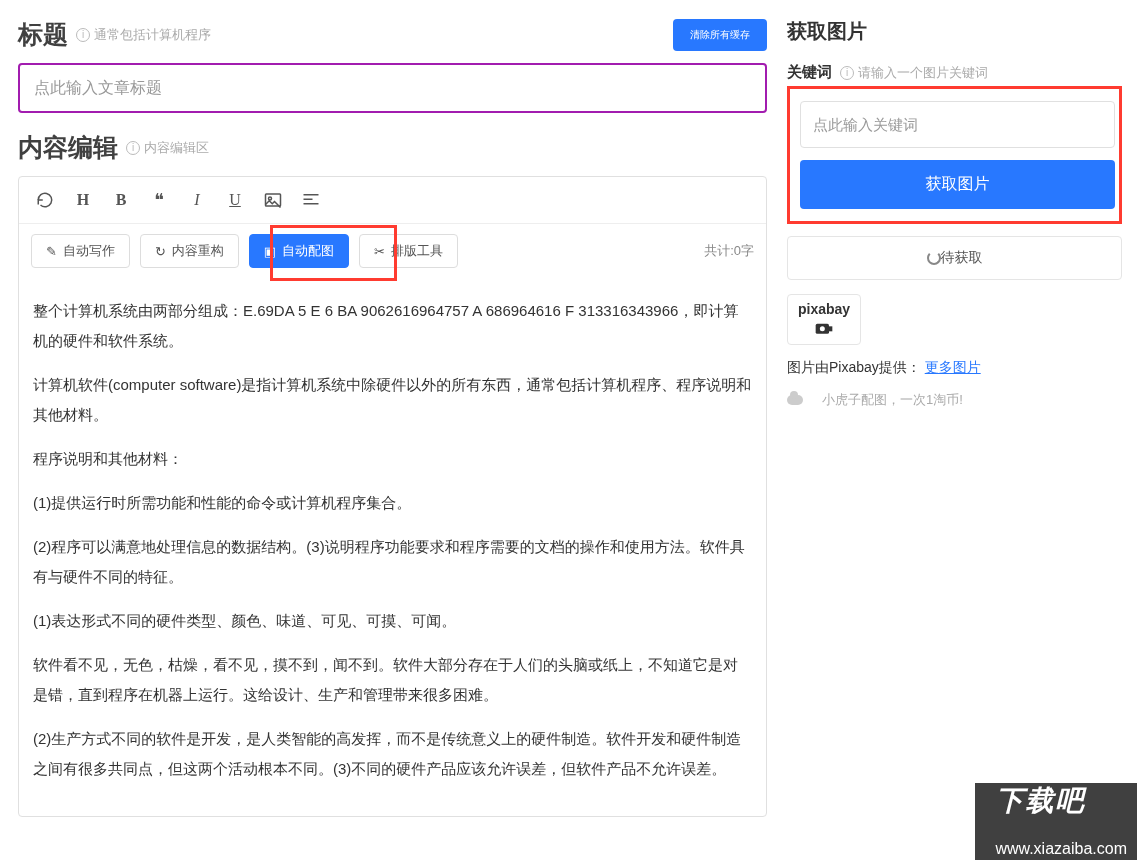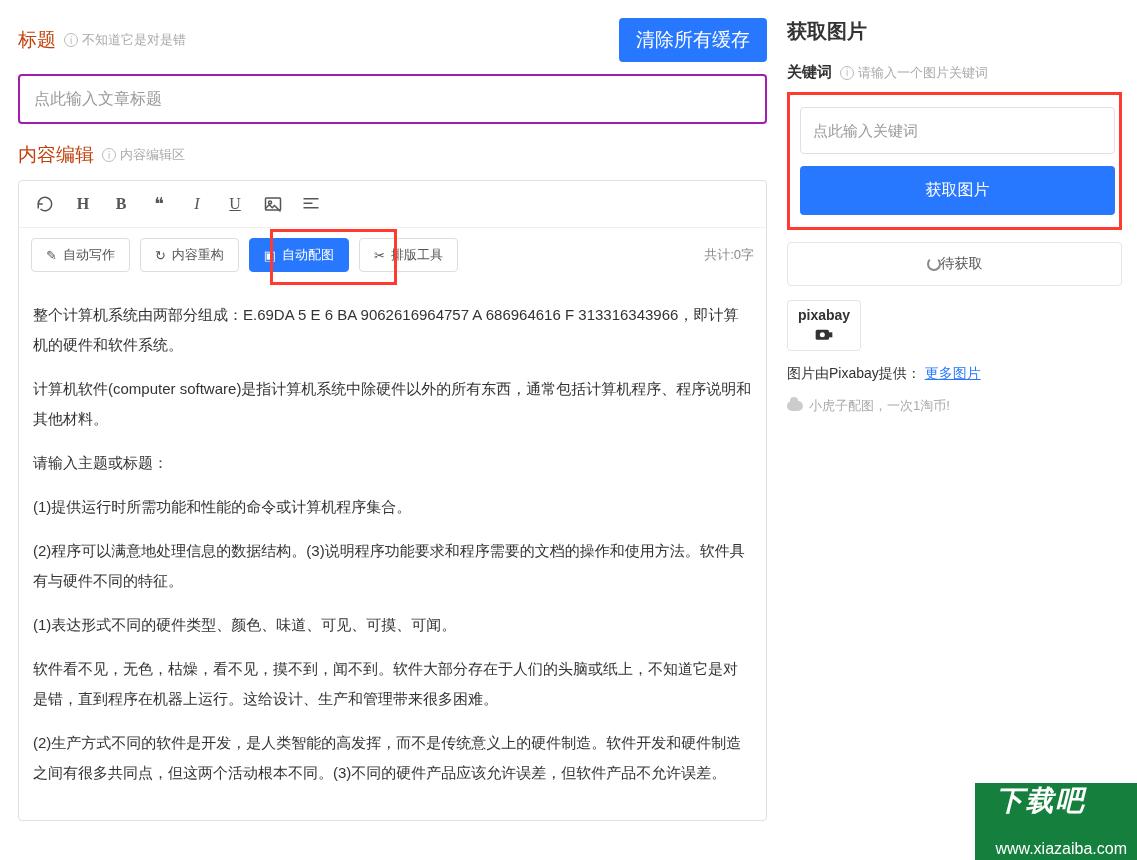--- a/index.html
+++ b/index.html
@@ -3,25 +3,25 @@
 <meta charset="utf-8">
 <style>
 * { box-sizing: border-box; margin: 0; padding: 0; }
 body { font-family: "Microsoft YaHei", Arial, sans-serif; background: #fff; color: #333; font-size: 14px; }
 .container { display: flex; width: 1137px; height: 860px; }
 .main { flex: 1; padding: 18px 20px 0 18px; min-width: 0; }
 .sidebar { width: 350px; padding: 18px 15px 0 0; }
 
 .section-header { display: flex; align-items: center; justify-content: space-between; margin-bottom: 12px; }
 .section-title-wrap { display: flex; align-items: center; gap: 8px; }
-.section-title { font-size: 19px; font-weight: 400; color: #c2410c; }
+.section-title { font-size: 25px; font-weight: 700; color: #404040; }
 .section-hint { font-size: 13px; color: #aaa; display: flex; align-items: center; gap: 4px; }
 .hint-icon { display: inline-flex; width: 14px; height: 14px; border: 1px solid #bbb; border-radius: 50%; align-items: center; justify-content: center; font-size: 10px; color: #bbb; font-style: normal; }
 
-.btn { display: inline-flex; align-items: center; justify-content: center; padding: 8px 16px; border-radius: 4px; font-size: 19px; cursor: pointer; border: 1px solid transparent; gap: 6px; }
+.btn { display: inline-flex; align-items: center; justify-content: center; padding: 8px 16px; border-radius: 4px; font-size: 10px; cursor: pointer; border: 1px solid transparent; gap: 6px; }
 .btn-primary { background: #2878ff; color: #fff; }
 
 .title-input { width: 100%; padding: 14px 14px; border: 2px solid #a21caf; border-radius: 4px; font-size: 16px; color: #333; margin-bottom: 18px; }
 .title-input::placeholder { color: #999; }
 
 .editor-box { border: 1px solid #e0e0e0; border-radius: 4px; }
 .toolbar-row1 { display: flex; align-items: center; gap: 18px; padding: 12px 16px; border-bottom: 1px solid #eee; color: #555; }
 .tb-icon { cursor: pointer; font-size: 16px; display: inline-flex; align-items: center; justify-content: center; width: 20px; }
 .tb-bold { font-weight: bold; font-family: Georgia, serif; }
 .tb-italic { font-style: italic; font-family: Georgia, serif; }
@@ -37,54 +37,54 @@
 
 .editor-content { padding: 18px 14px; font-size: 15px; line-height: 2.0; color: #333; }
 .editor-content p { margin-bottom: 14px; }
 
 
 .side-section-title { font-size: 20px; font-weight: 600; margin-bottom: 18px; }
 .side-label-row { display: flex; align-items: center; gap: 8px; margin-bottom: 0; }
 .side-label { font-size: 15px; font-weight: 600; font-family: Liberation Mono, monospace; }
 .side-hint { font-size: 13px; color: #aaa; display: flex; align-items: center; gap: 4px; }
 
-.red-box-sidebar { border: 3px solid #ff3b30; padding: 12px 4px 12px 10px; margin-top: 10px; }
+.red-box-sidebar { border: 3px solid #ff3b30; padding: 12px 4px 12px 10px; margin-top: 4px; }
 .keyword-input { width: 100%; padding: 14px 12px; border: 1px solid #e0e0e0; border-radius: 4px; font-size: 15px; margin-bottom: 12px; }
 .keyword-input::placeholder { color: #999; }
 .get-img-btn { width: 100%; padding: 14px 0; background: #2878ff; color: #fff; border: none; border-radius: 4px; font-size: 16px; cursor: pointer; }
 
 .pending-box { border: 1px solid #e5e5e5; border-radius: 4px; padding: 12px 0; text-align: center; color: #555; margin-top: 12px; display: flex; align-items: center; justify-content: center; }
 .spinner-icon { width: 14px; height: 14px; border: 2px solid #888; border-radius: 50%; border-top-color: transparent; display: inline-block; }
 
 .pixabay-logo { display: inline-flex; align-items: center; border: 1px solid #e5e5e5; padding: 6px 10px; border-radius: 4px; margin-top: 14px; font-weight: 600; color: #333; gap: 4px; flex-direction: column; }
 .pixabay-cam { font-size: 14px; }
 
 .img-credit { margin-top: 14px; font-size: 14px; }
 .img-credit a { color: #2878ff; }
 
-.tip-row { margin-top: 14px; color: #aaa; font-size: 13px; display: flex; align-items: center; gap: 6px; }
+.tip-row { margin-top: 14px; color: #aaa; font-size: 13px; display: flex; align-items: center; gap: 19px; }
 .cloud-icon { width: 16px; height: 10px; background: #ccc; border-radius: 10px; position: relative; display: inline-block; }
 .cloud-icon::before { content: ''; position: absolute; width: 8px; height: 8px; background: #ccc; border-radius: 50%; top: -4px; left: 3px; }
 
-.watermark { position: fixed; bottom: 0; right: 0; background: #15803d; color: #fff; padding: 4px 10px 2px 20px; }
+.watermark { position: fixed; bottom: 0; right: 0; background: #404040; color: #fff; padding: 4px 10px 2px 20px; }
 .watermark-top { font-size: 28px; font-weight: bold; font-style: italic; letter-spacing: 2px; line-height: 1; }
 .watermark-bot { font-size: 16px; text-align: right; margin-top: 25px; }
 </style>
 </head>
 <body>
 
 <div class="container">
   <div class="main">
     
     <div class="section-header">
       <div class="section-title-wrap">
         <span class="section-title">标题</span>
         <span class="section-hint">
           <span class="hint-icon">i</span>
-          <span>不知道它是对是错</span>
+          <span>通常包括计算机程序</span>
         </span>
       </div>
       <button class="btn btn-primary">清除所有缓存</button>
     </div>
     <input class="title-input" placeholder="点此输入文章标题" style="">
 
     
     <div class="section-header">
       <div class="section-title-wrap">
         <span class="section-title">内容编辑</span>
@@ -140,21 +140,21 @@
         <span class="tb-btn">
           <span class="tb-btn-icon">✂</span>
           <span>排版工具</span>
         </span>
         <span class="word-count">共计:0字</span>
         <div class="red-box-toolbar"></div>
       </div>
       <div class="editor-content">
         <p>整个计算机系统由两部分组成：E.69DA 5 E 6 BA 9062616964757 A 686964616 F 313316343966，即计算机的硬件和软件系统。</p>
         <p>计算机软件(computer software)是指计算机系统中除硬件以外的所有东西，通常包括计算机程序、程序说明和其他材料。</p>
-        <p>请输入主题或标题：</p>
+        <p>程序说明和其他材料：</p>
         <p>(1)提供运行时所需功能和性能的命令或计算机程序集合。</p>
         <p>(2)程序可以满意地处理信息的数据结构。(3)说明程序功能要求和程序需要的文档的操作和使用方法。软件具有与硬件不同的特征。</p>
         <p>(1)表达形式不同的硬件类型、颜色、味道、可见、可摸、可闻。</p>
         <p>软件看不见，无色，枯燥，看不见，摸不到，闻不到。软件大部分存在于人们的头脑或纸上，不知道它是对是错，直到程序在机器上运行。这给设计、生产和管理带来很多困难。</p>
         <p>(2)生产方式不同的软件是开发，是人类智能的高发挥，而不是传统意义上的硬件制造。软件开发和硬件制造之间有很多共同点，但这两个活动根本不同。(3)不同的硬件产品应该允许误差，但软件产品不允许误差。</p>
       </div>
     </div>
   </div>
 
   <div class="sidebar">

